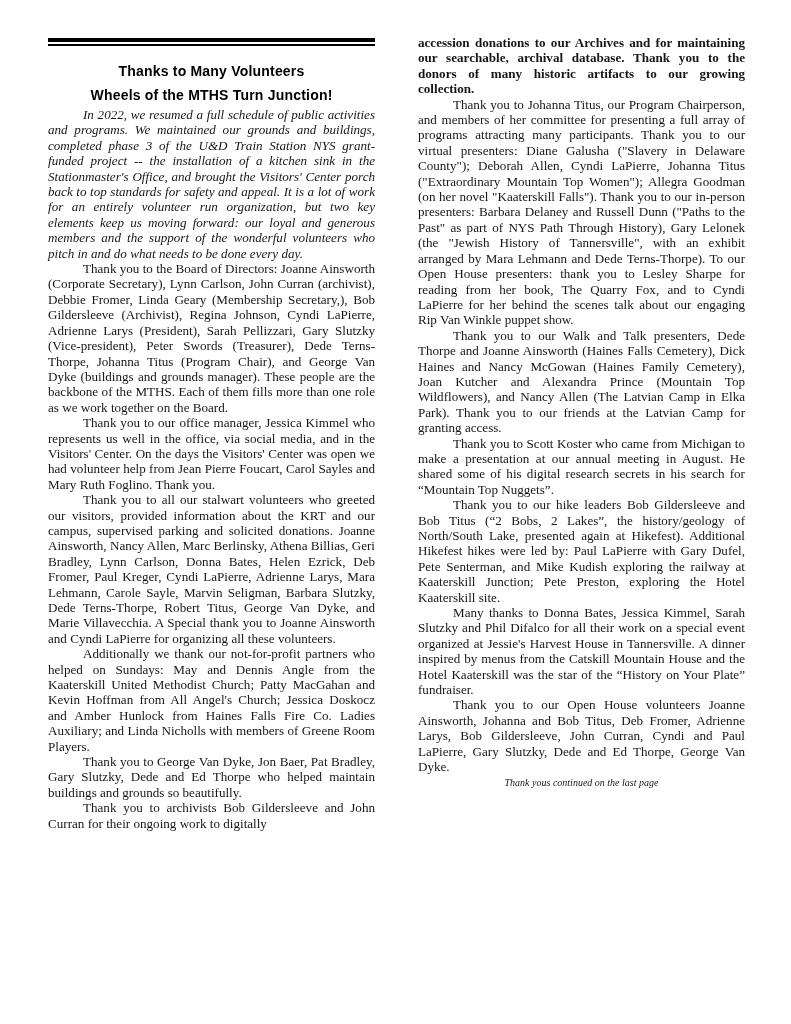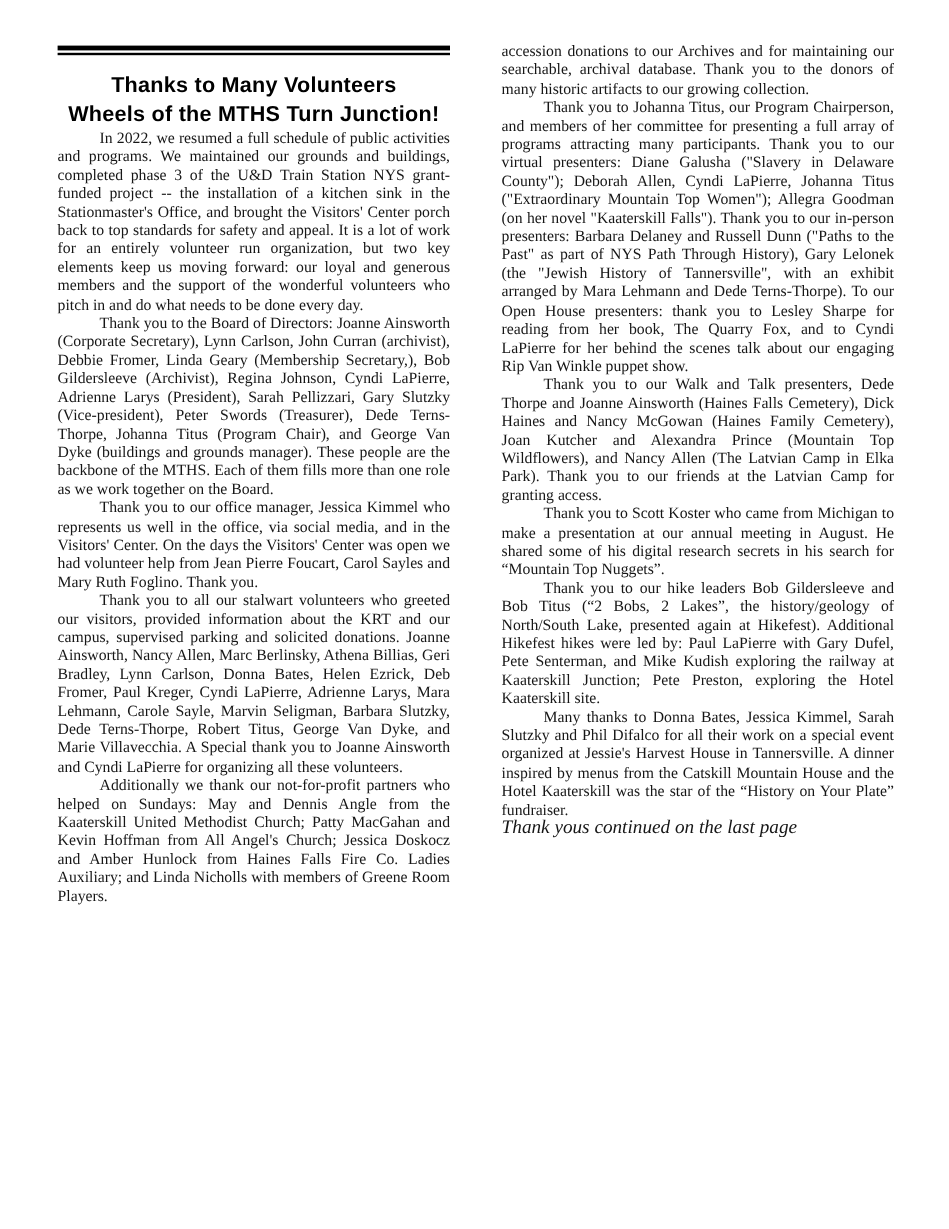--- a/index.html
+++ b/index.html
@@ -34,68 +34,74 @@
     margin-top: 8px;
     height: 2px;
     border-top: 4px solid #000;
     border-bottom: 2px solid #000;
   }
   .masthead-title {
     margin-top: 13px;
     text-align: center;
     font-family: "Liberation Sans", "DejaVu Sans", sans-serif;
     font-weight: 700;
-    font-size: 18px;
+    font-size: 14px;
     line-height: 24px;
     color: #000;
     letter-spacing: 0.2px;
   }
   .body-start {
     margin-top: 21px;
+    font-style: italic;
   }
   .col p {
     margin: 0;
     text-indent: 35px;
   }
   .col p.no-indent {
     text-indent: 0;
+    font-weight: bold;
   }
   .col-right {
     margin-top: 5px;
   }
   .continued-note {
     margin-top: 17px;
+    text-align: center;
     font-style: italic;
-    font-size: 16px;
+    font-size: 10px;
     text-indent: 0 !important;
   }
 </style>
 </head>
 <body>
 
 <div class="page">
   <div class="columns">
 
     <div class="col col-left">
       <div class="double-rule"></div>
       <div class="masthead-title">
         <div>Thanks to Many Volunteers</div>
         <div>Wheels of the MTHS Turn Junction!</div>
       </div>
       <p class="body-start">In 2022, we resumed a full schedule of public activities and programs. We maintained our grounds and buildings, completed phase 3 of the U&amp;D Train Station NYS grant-funded project -- the installation of a kitchen sink in the Stationmaster's Office, and brought the Visitors' Center porch back to top standards for safety and appeal. It is a lot of work for an entirely volunteer run organization, but two key elements keep us moving forward: our loyal and generous members and the support of the wonderful volunteers who pitch in and do what needs to be done every day.</p>
       <p>Thank you to the Board of Directors: Joanne Ainsworth (Corporate Secretary), Lynn Carlson, John Curran (archivist), Debbie Fromer, Linda Geary (Membership Secretary,), Bob Gildersleeve (Archivist), Regina Johnson, Cyndi LaPierre, Adrienne Larys (President), Sarah Pellizzari, Gary Slutzky (Vice-president), Peter Swords (Treasurer), Dede Terns-Thorpe, Johanna Titus (Program Chair), and George Van Dyke (buildings and grounds manager). These people are the backbone of the MTHS. Each of them fills more than one role as we work together on the Board.</p>
       <p>Thank you to our office manager, Jessica Kimmel who represents us well in the office, via social media, and in the Visitors' Center. On the days the Visitors' Center was open we had volunteer help from Jean Pierre Foucart, Carol Sayles and Mary Ruth Foglino. Thank you.</p>
       <p>Thank you to all our stalwart volunteers who greeted our visitors, provided information about the KRT and our campus, supervised parking and solicited donations. Joanne Ainsworth, Nancy Allen, Marc Berlinsky, Athena Billias, Geri Bradley, Lynn Carlson, Donna Bates, Helen Ezrick, Deb Fromer, Paul Kreger, Cyndi LaPierre, Adrienne Larys, Mara Lehmann, Carole Sayle, Marvin Seligman, Barbara Slutzky, Dede Terns-Thorpe, Robert Titus, George Van Dyke, and Marie Villavecchia. A Special thank you to Joanne Ainsworth and Cyndi LaPierre for organizing all these volunteers.</p>
       <p>Additionally we thank our not-for-profit partners who helped on Sundays: May and Dennis Angle from the Kaaterskill United Methodist Church; Patty MacGahan and Kevin Hoffman from All Angel's Church; Jessica Doskocz and Amber Hunlock from Haines Falls Fire Co. Ladies Auxiliary; and Linda Nicholls with members of Greene Room Players.</p>
+      <p>Thank you to George Van Dyke, Jon Baer, Pat Bradley, Gary Slutzky, Dede and Ed Thorpe who helped maintain buildings and grounds so beautifully.</p>
+      <p>Thank you to archivists Bob Gildersleeve and John Curran for their ongoing work to digitally</p>
     </div>
 
     <div class="col col-right">
       <p class="no-indent">accession donations to our Archives and for maintaining our searchable, archival database. Thank you to the donors of many historic artifacts to our growing collection.</p>
       <p>Thank you to Johanna Titus, our Program Chairperson, and members of her committee for presenting a full array of programs attracting many participants. Thank you to our virtual presenters: Diane Galusha ("Slavery in Delaware County"); Deborah Allen, Cyndi LaPierre, Johanna Titus ("Extraordinary Mountain Top Women"); Allegra Goodman (on her novel "Kaaterskill Falls"). Thank you to our in-person presenters: Barbara Delaney and Russell Dunn ("Paths to the Past" as part of NYS Path Through History), Gary Lelonek (the "Jewish History of Tannersville", with an exhibit arranged by Mara Lehmann and Dede Terns-Thorpe). To our Open House presenters: thank you to Lesley Sharpe for reading from her book, The Quarry Fox, and to Cyndi LaPierre for her behind the scenes talk about our engaging Rip Van Winkle puppet show.</p>
       <p>Thank you to our Walk and Talk presenters, Dede Thorpe and Joanne Ainsworth (Haines Falls Cemetery), Dick Haines and Nancy McGowan (Haines Family Cemetery), Joan Kutcher and Alexandra Prince (Mountain Top Wildflowers), and Nancy Allen (The Latvian Camp in Elka Park). Thank you to our friends at the Latvian Camp for granting access.</p>
       <p>Thank you to Scott Koster who came from Michigan to make a presentation at our annual meeting in August. He shared some of his digital research secrets in his search for “Mountain Top Nuggets”.</p>
       <p>Thank you to our hike leaders Bob Gildersleeve and Bob Titus (“2 Bobs, 2 Lakes”, the history/geology of North/South Lake, presented again at Hikefest). Additional Hikefest hikes were led by: Paul LaPierre with Gary Dufel, Pete Senterman, and Mike Kudish exploring the railway at Kaaterskill Junction; Pete Preston, exploring the Hotel Kaaterskill site.</p>
       <p>Many thanks to Donna Bates, Jessica Kimmel, Sarah Slutzky and Phil Difalco for all their work on a special event organized at Jessie's Harvest House in Tannersville. A dinner inspired by menus from the Catskill Mountain House and the Hotel Kaaterskill was the star of the “History on Your Plate” fundraiser.</p>
+      <p>Thank you to our Open House volunteers Joanne Ainsworth, Johanna and Bob Titus, Deb Fromer, Adrienne Larys, Bob Gildersleeve, John Curran, Cyndi and Paul LaPierre, Gary Slutzky, Dede and Ed Thorpe, George Van Dyke.</p>
       <p class="continued-note">Thank yous continued on the last page</p>
     </div>
 
   </div>
 </div>
 
 </body></html>

